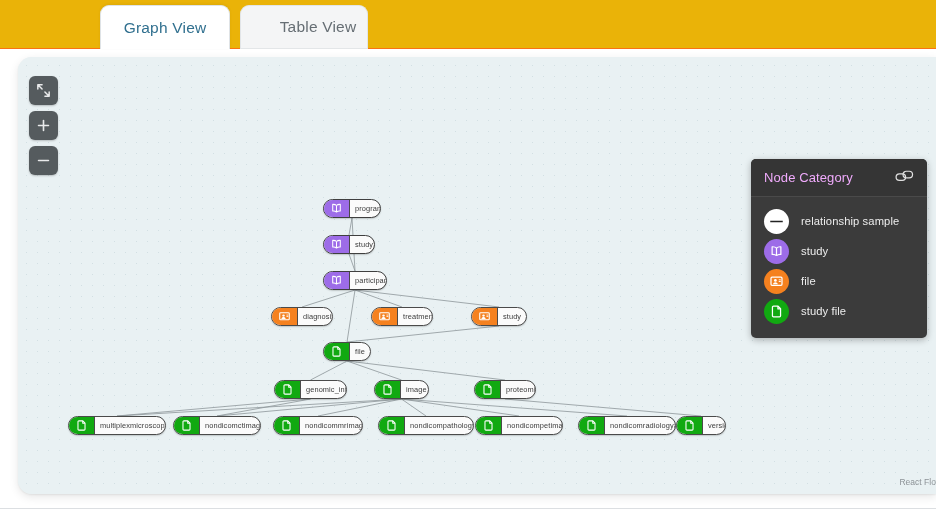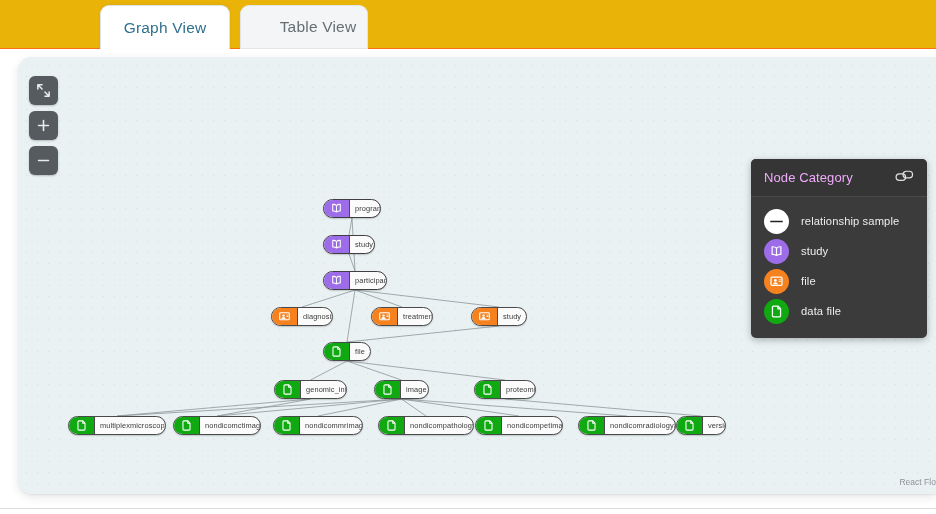--- a/index.html
+++ b/index.html
@@ -494,21 +494,21 @@
             </div>
             <div class="legend-lbl">file</div>
           </div>
           <div class="legend-row">
             <div class="legend-dot file">
               <svg width="15" height="15" viewBox="0 0 24 24" fill="none" stroke="#ffffff" stroke-width="2" stroke-linejoin="round">
                 <path d="M14.5 3.5H7.2A1.7 1.7 0 0 0 5.5 5.2v13.6a1.7 1.7 0 0 0 1.7 1.7h9.6a1.7 1.7 0 0 0 1.7-1.7V7.5z"></path>
                 <path d="M14.3 3.6v4.2h4.1"></path>
               </svg>
             </div>
-            <div class="legend-lbl">data file</div>
+            <div class="legend-lbl">study file</div>
           </div>
         </div>
     </div>
 
     <div class="attribution">React Flow</div>
   </div>
 
   <div class="footer-line"></div>
 </div>
 

